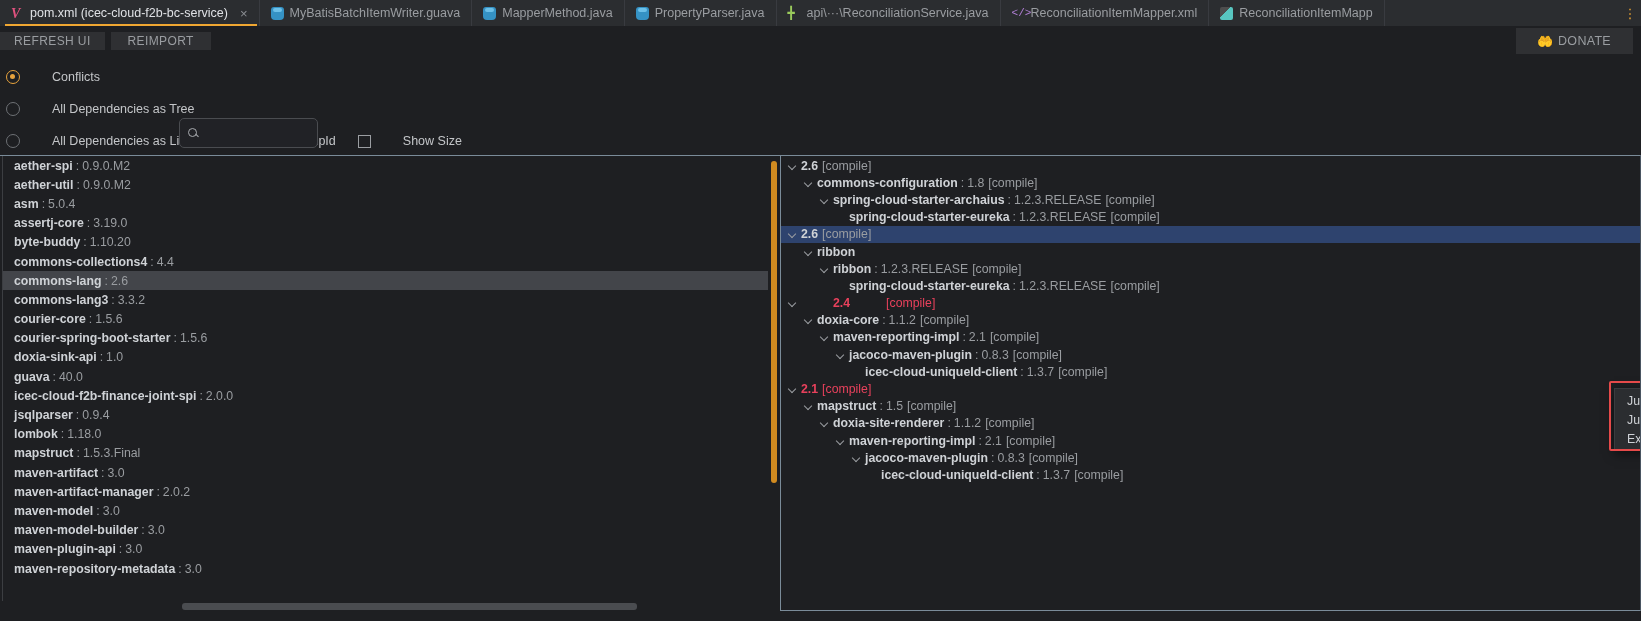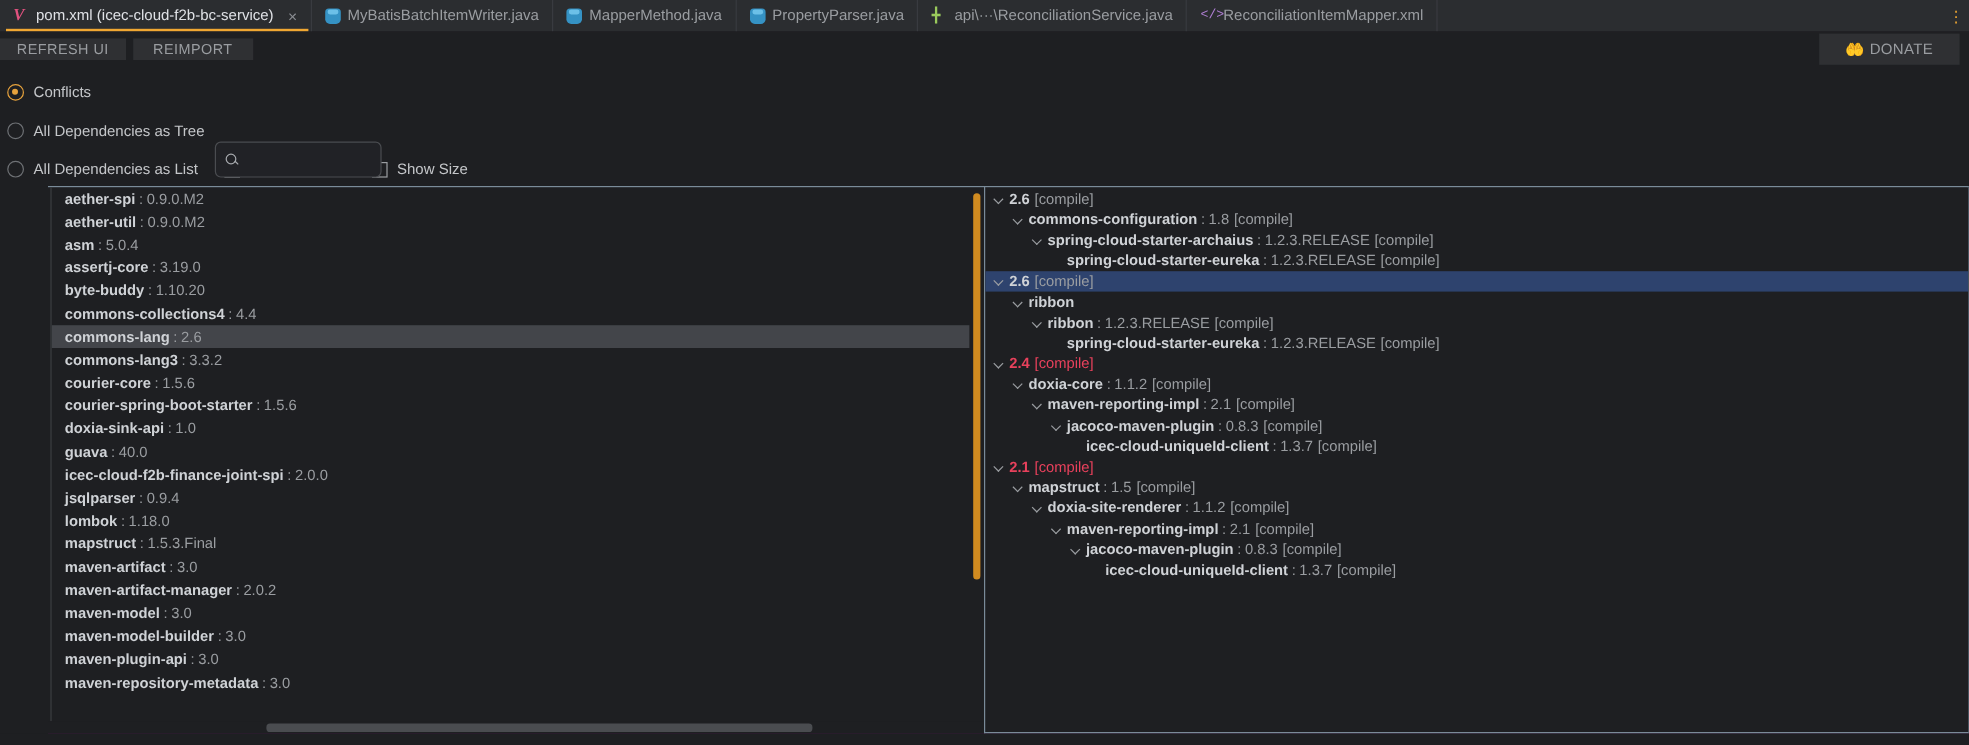--- a/index.html
+++ b/index.html
@@ -105,21 +105,21 @@
   #donate-icon { font-size: 13px; color: #e2a33c; line-height: 1; }
 
   
   #options {
     background: #1e1f22;
     padding: 6px 0 8px 6px;
     position: relative;
     height: 100px;
   }
   .optrow { display: flex; align-items: center; height: 32px; }
-  .radio-wrap, .check-wrap { display: flex; align-items: center; cursor: pointer; }
+  .radio-wrap, .check-wrap { display: flex; align-items: center; cursor: pointer; gap: 24px; }
   .radio {
     width: 14px; height: 14px;
     border-radius: 50%;
     border: 1.5px solid #6e7175;
     margin-right: 8px;
     position: relative;
     flex: 0 0 auto;
   }
   .radio.checked { border-color: #e8a33d; }
   .radio.checked::after {
@@ -165,23 +165,22 @@
   #search-input {
     background: transparent; border: none; outline: none;
     color: #c4c6c9; font-size: 12px; font-family: "Liberation Sans", sans-serif;
     width: 100%; margin-left: 3px;
   }
 
   
   #split {
     display: flex;
     height: 456px;
-    background: #701a75;
-    position: relative;
-    margin-left: 40px;
+    background: #d946ef;
+    position: relative;
   }
   #left-panel {
     width: 780px;
     position: relative;
     background: #1e1f22;
     border-top: 1px solid #7a8b99;
     overflow: hidden;
   }
   #left-list {
     position: absolute;
@@ -310,37 +309,41 @@
 <body>
 
 <div id="tabbar">
     <div class="tab active">
       <span class="ticon ic-xml-pink">V</span>
       <span>pom.xml (icec-cloud-f2b-bc-service)</span>
       <span class="tabclose">×</span>
     </div>
     <div class="tab">
       <span class="ticon ic-class"></span>
-      <span>MyBatisBatchItemWriter.java</span>
+      <span>MyBatisBatchItemWriter.guava</span>
     </div>
     <div class="tab">
       <span class="ticon ic-class"></span>
       <span>MapperMethod.java</span>
     </div>
     <div class="tab">
       <span class="ticon ic-class"></span>
       <span>PropertyParser.java</span>
     </div>
     <div class="tab">
       <span class="ticon ic-green-plug">╋</span>
       <span>api\···\ReconciliationService.java</span>
     </div>
     <div class="tab">
       <span class="ticon ic-xml-purple">&lt;/&gt;</span>
       <span>ReconciliationItemMapper.xml</span>
+    </div>
+    <div class="tab">
+      <span class="ticon ic-teal"></span>
+      <span>ReconciliationItemMapp</span>
     </div>
     <div id="tabbar-spacer" class="tab"></div>
     <div id="tab-overflow">⋮</div>
   </div>
 
 <div id="actionbar">
   <div class="actbtn">REFRESH UI</div>
   <div class="actbtn">REIMPORT</div>
   <div id="donate-btn">
     <span id="donate-icon">🤲</span>
@@ -547,21 +550,21 @@
           <span class="t-ver">1.2.3.RELEASE</span>
           <span class="t-scope">[compile]</span>
         </div>
         <div class="tree-row" style="padding-left: 54px;">
           <span class="chev"></span>
           <span class="t-name">spring-cloud-starter-eureka</span>
           <span class="t-sep">:</span>
           <span class="t-ver">1.2.3.RELEASE</span>
           <span class="t-scope">[compile]</span>
         </div>
-        <div class="tree-row conflict" style="padding-left: 6px;">
+        <div class="tree-row conflict" style="padding-left: 6px; gap: 32px;">
           <span class="chev open"></span>
           <span class="t-name">2.4</span>
           <span class="t-scope">[compile]</span>
         </div>
         <div class="tree-row" style="padding-left: 22px;">
           <span class="chev open"></span>
           <span class="t-name">doxia-core</span>
           <span class="t-sep">:</span>
           <span class="t-ver">1.1.2</span>
           <span class="t-scope">[compile]</span>

